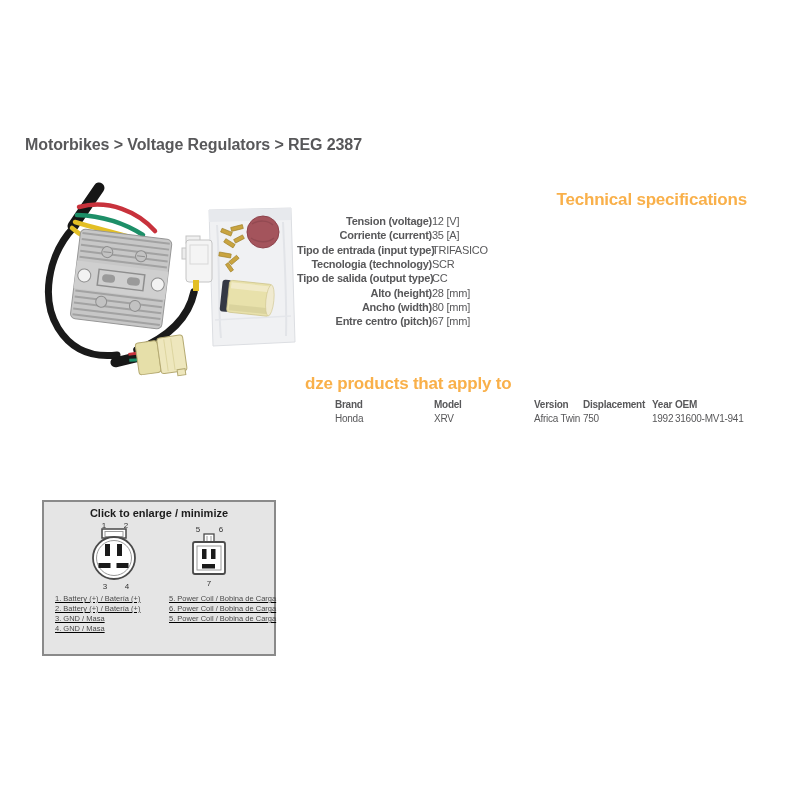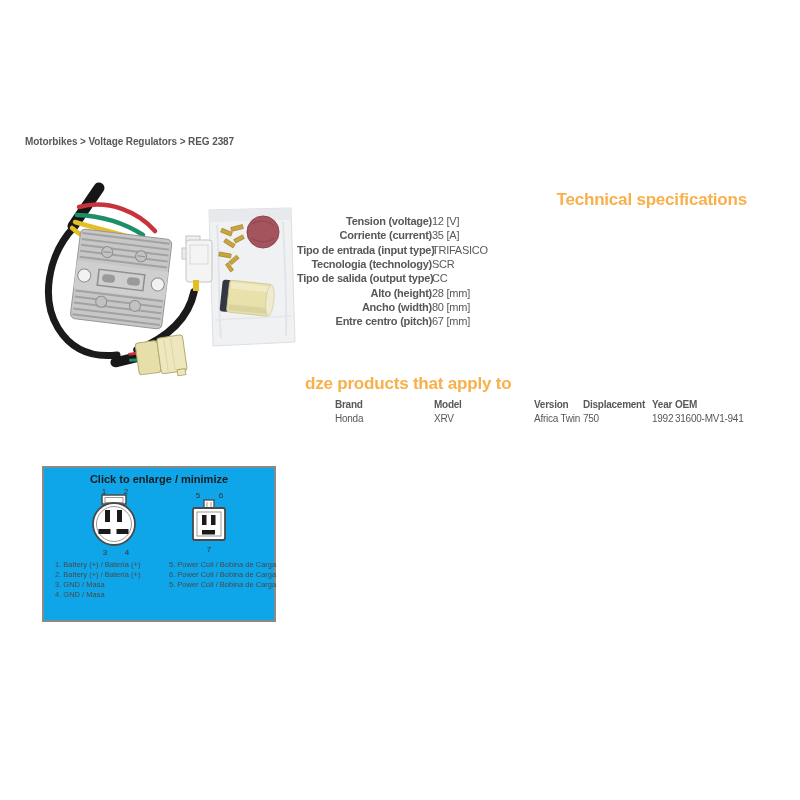--- a/index.html
+++ b/index.html
@@ -1,40 +1,40 @@
 <!DOCTYPE html>
 <html><head>
 <meta charset="utf-8">
 <style>
   html,body{margin:0;padding:0;background:#ffffff;}
   #app{position:relative;width:800px;height:800px;background:#ffffff;overflow:hidden;
        font-family:"Liberation Sans",sans-serif;}
-  .breadcrumb{position:absolute;left:25px;top:136px;font-size:10px;font-weight:bold;
+  .breadcrumb{position:absolute;left:25px;top:136px;font-size:16px;font-weight:bold;
        color:#58585a;letter-spacing:-0.1px;cursor:pointer;}
   
   .specs{position:absolute;left:297px;top:190px;width:450px;text-align:right;}
   .section-title{font-size:17px;font-weight:bold;color:#f9b04a;letter-spacing:-0.2px;
        margin:0 0 4px 0;white-space:nowrap;}
   .spec-row{display:flex;line-height:14.35px;height:14.35px;font-size:11px;
        color:#58585a;letter-spacing:-0.25px;}
   .spec-label{width:135px;font-weight:bold;white-space:nowrap;flex:none;}
   .spec-value{white-space:nowrap;}
   
   .apps{position:absolute;left:305px;top:374px;width:470px;}
   .apps-grid{display:grid;grid-template-columns:99px 100px 49px 69px 23px auto;
        font-size:10px;line-height:14px;color:#58585a;letter-spacing:-0.25px;margin-left:30px;}
   .apps-grid .hdr{font-weight:bold;white-space:nowrap;}
   .apps-grid .cell{white-space:nowrap;}
   
-  .pinout{position:absolute;left:42px;top:466px;width:230px;height:152px;
-       border:2px solid #8a8a8a;background:#0ea5e9;}
+  .pinout{position:absolute;left:42px;top:500px;width:230px;height:152px;
+       border:2px solid #8a8a8a;background:#e5e5e5;}
   .pinout-title{position:absolute;left:0;top:5px;width:100%;text-align:center;
        font-size:11px;font-weight:bold;color:#1c1c1c;cursor:pointer;}
   .pinout-svg{position:absolute;left:0;top:17px;}
-  .legend{position:absolute;top:92px;}
+  .legend{position:absolute;top:92px;text-decoration:underline;}
   .legend-left{left:11px;}
   .legend-right{left:125px;}
   .legend div{font-size:7.5px;line-height:10px;color:#4a4a4a;white-space:nowrap;}
   .photo{position:absolute;left:25px;top:170px;}
   svg text.pin-num{font-family:"Liberation Sans",sans-serif;font-size:8px;fill:#333;}
 </style>
 </head>
 <body>
 
 <div id="app">

